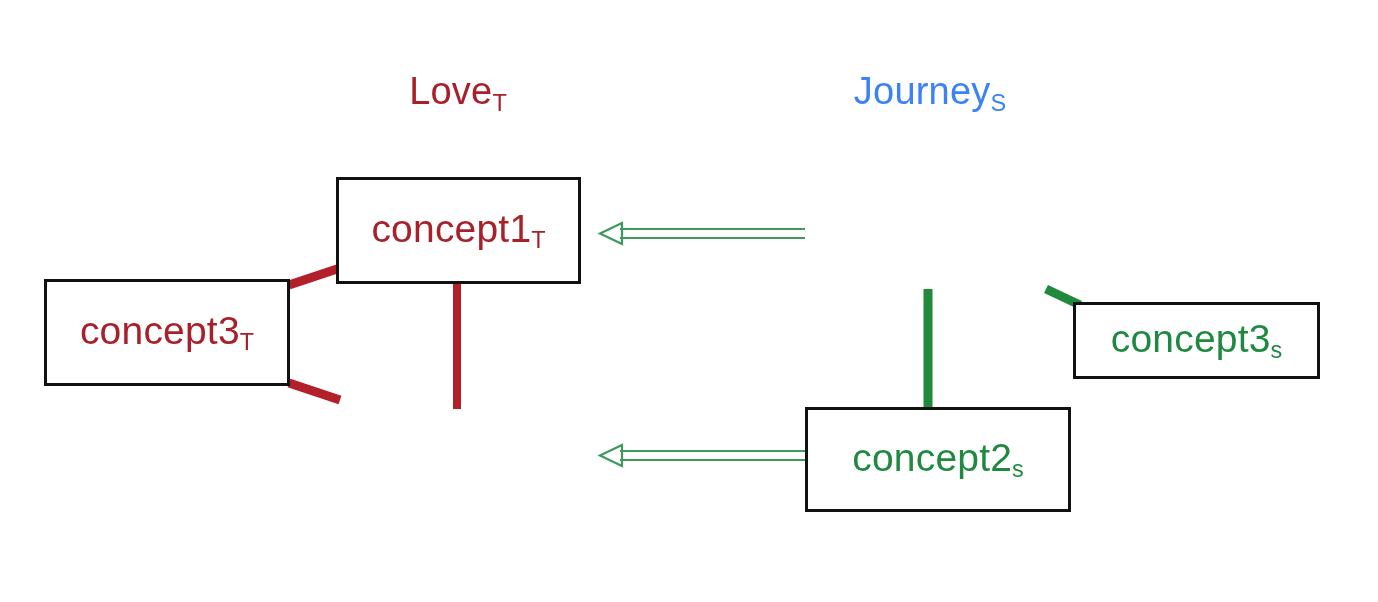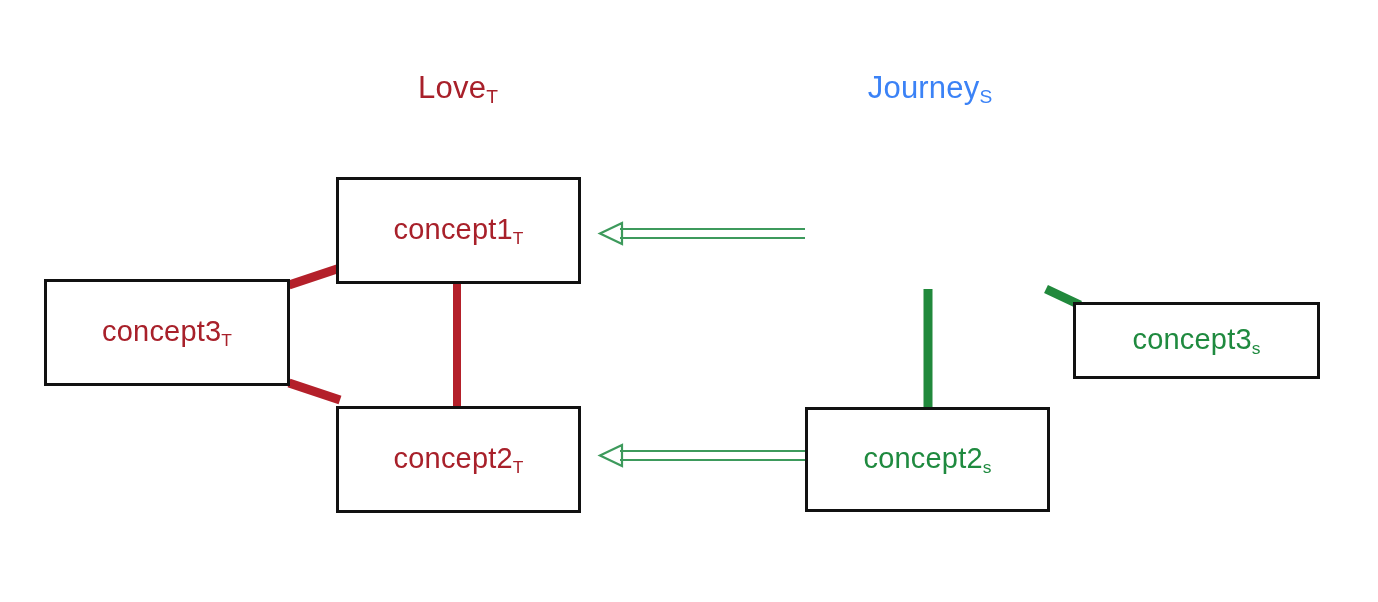--- a/index.html
+++ b/index.html
@@ -14,21 +14,21 @@
     overflow: hidden;
   }
   #canvas {
     position: relative;
     width: 1378px;
     height: 602px;
     background: #ffffff;
   }
   .domain-title {
     position: absolute;
-    font-size: 31px;
+    font-size: 38px;
     font-weight: 400;
     letter-spacing: 0.2px;
     white-space: nowrap;
     transform: translateX(-50%);
   }
   .domain-title sub {
     font-size: 0.62em;
     vertical-align: -0.28em;
     letter-spacing: 0;
   }
@@ -38,21 +38,21 @@
   .concept-box {
     position: absolute;
     box-sizing: border-box;
     border: 3px solid #111111;
     background: #ffffff;
     display: flex;
     align-items: center;
     justify-content: center;
   }
   .concept-label {
-    font-size: 29px;
+    font-size: 39px;
     font-weight: 400;
     white-space: nowrap;
     letter-spacing: 0.2px;
   }
   .concept-label sub {
     font-size: 0.60em;
     vertical-align: -0.26em;
     letter-spacing: 0;
   }
   .label-target { color: #a8202a; }
@@ -94,30 +94,27 @@
     <line x1="289" y1="383" x2="340" y2="400" stroke="#b4202a" stroke-width="9" stroke-linecap="butt"></line>
 
     <line x1="928" y1="289" x2="928" y2="411" stroke="#21893c" stroke-width="9" stroke-linecap="butt"></line>
     <line x1="1046" y1="289" x2="1080" y2="305" stroke="#21893c" stroke-width="9" stroke-linecap="butt"></line>
   </svg>
 
   <div class="concept-box" style="left:336px; top:177px; width:245px; height:107px;">
     <span class="concept-label label-target"><span>concept1</span><sub>T</sub></span>
   </div>
 
-  <div class="concept-box" style="left:336px; top:406px; width:245px; height:107px;">
-    <span class="concept-label label-target"><span>concept2</span><sub>T</sub></span>
-  </div>
 
   <div class="concept-box" style="left:44px; top:279px; width:246px; height:107px;">
     <span class="concept-label label-target"><span>concept3</span><sub>T</sub></span>
   </div>
 
 
-  <div class="concept-box" style="left:805px; top:407px; width:245px; height:105px;">
+  <div class="concept-box" style="left:805px; top:407px; width:266px; height:105px;">
     <span class="concept-label label-source"><span>concept2</span><sub>s</sub></span>
   </div>
 
   <div class="concept-box" style="left:1073px; top:302px; width:247px; height:77px;">
     <span class="concept-label label-source"><span>concept3</span><sub>s</sub></span>
   </div>
 
   <svg class="mapping-layer" viewBox="0 0 1378 602">
     <g>
       <line x1="620" y1="229" x2="805" y2="229" stroke="#3d9a5c" stroke-width="2.2"></line>

